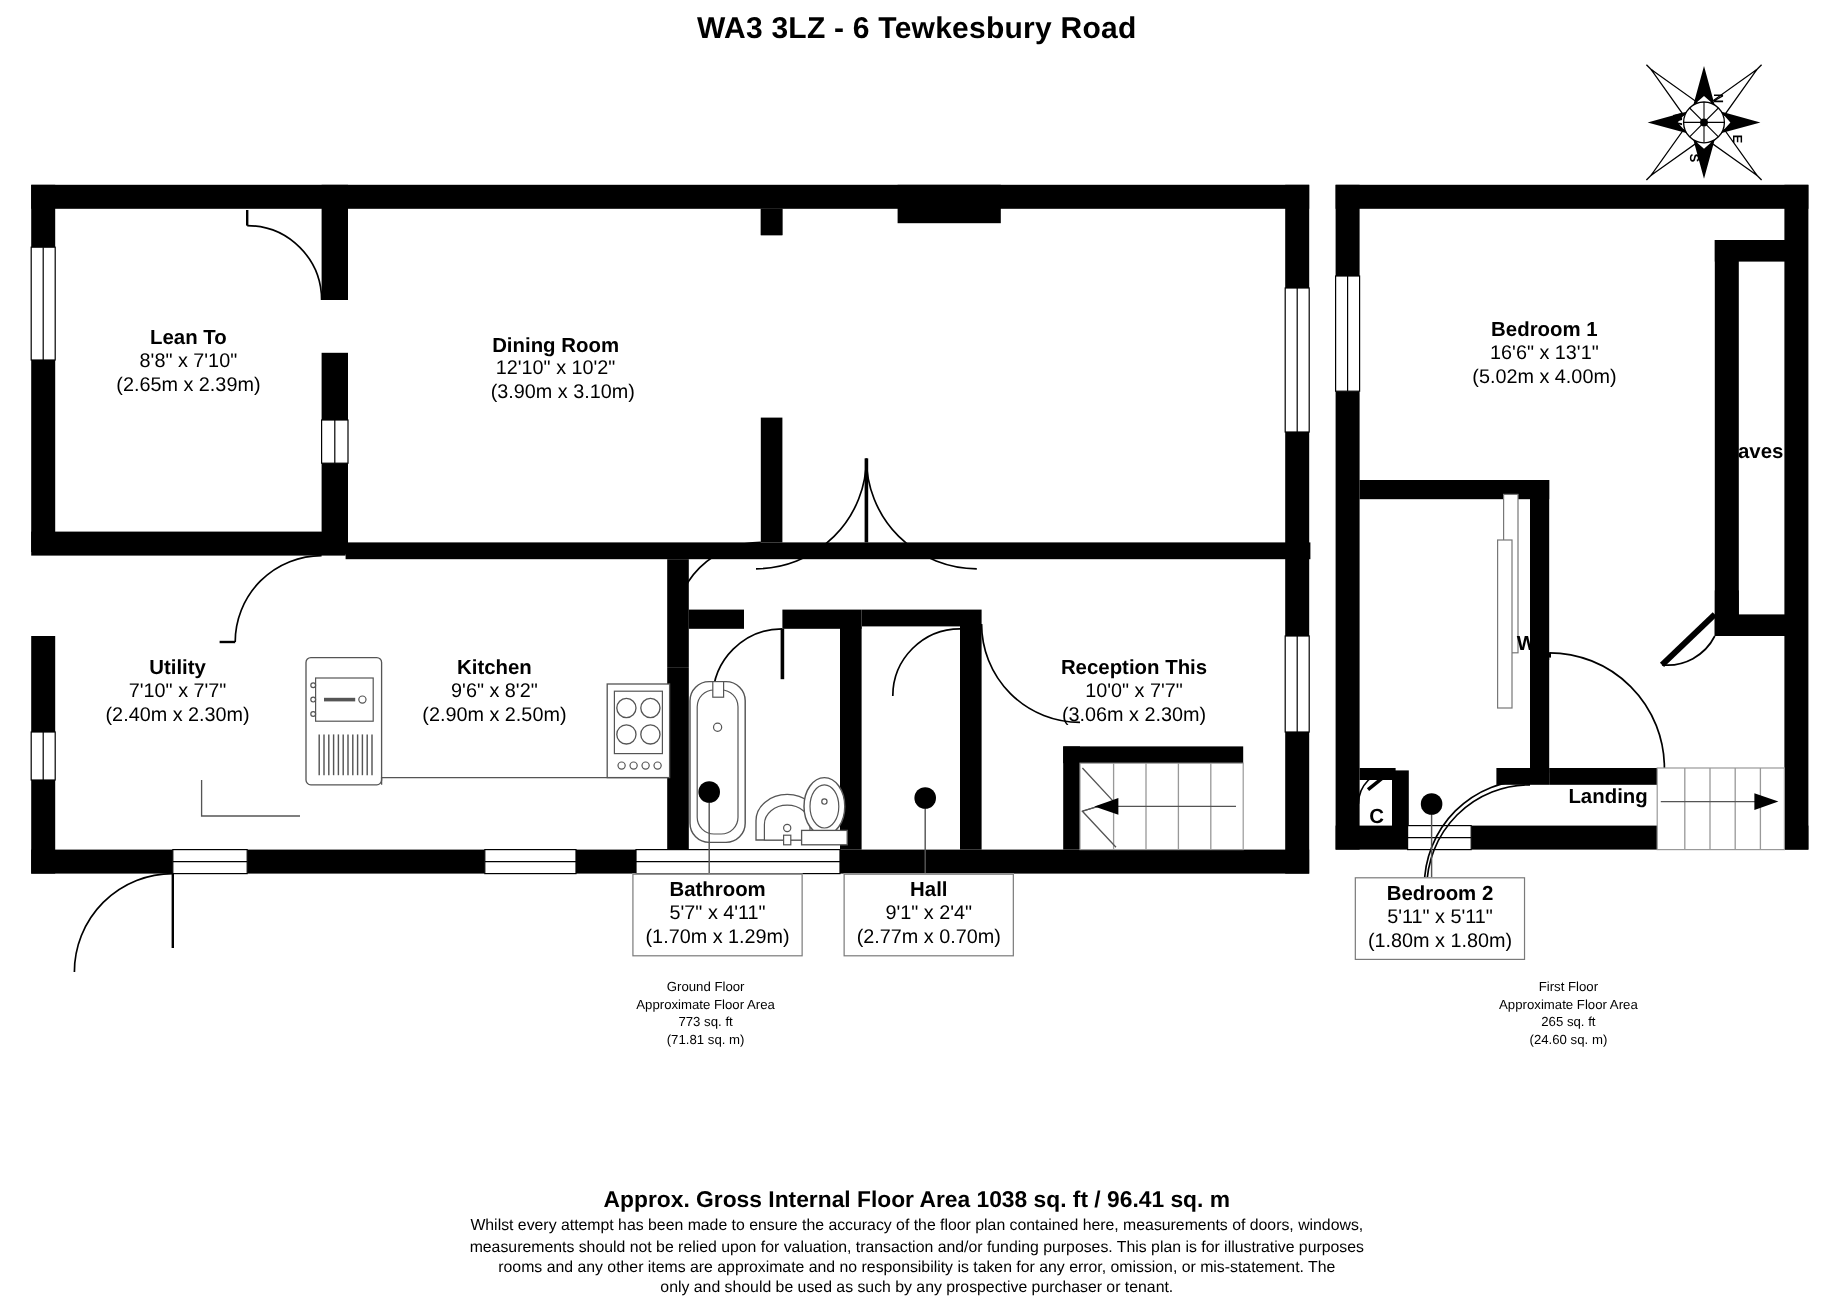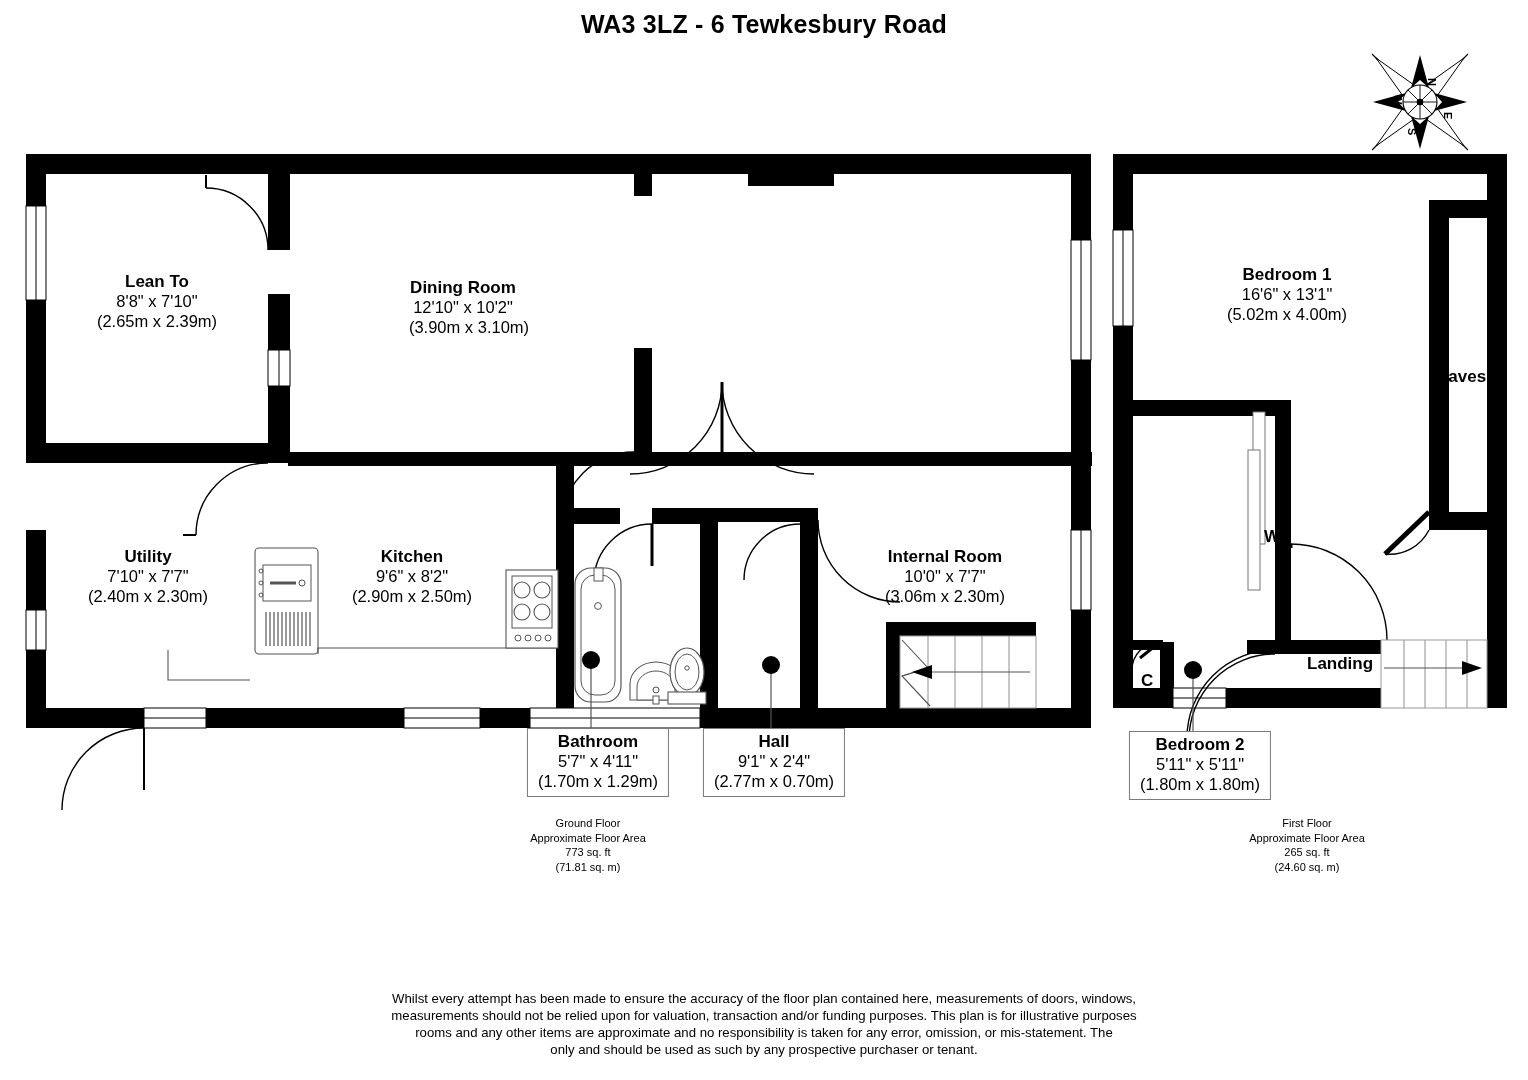--- a/index.html
+++ b/index.html
@@ -441,21 +441,21 @@
     <div class="txt room-dim" style="position:static;">(2.40m x 2.30m)</div>
   </div>
 
   <div class="room-block" style="left:412px; top:547px;">
     <div class="txt room-name" style="position:static;">Kitchen</div>
     <div class="txt room-dim" style="position:static;">9'6" x 8'2"</div>
     <div class="txt room-dim" style="position:static;">(2.90m x 2.50m)</div>
   </div>
 
   <div class="room-block" style="left:945px; top:547px;">
-    <div class="txt room-name" style="position:static;">Internal Room</div>
+    <div class="txt room-name" style="position:static;">Reception This</div>
     <div class="txt room-dim" style="position:static;">10'0" x 7'7"</div>
     <div class="txt room-dim" style="position:static;">(3.06m x 2.30m)</div>
   </div>
 
   <div class="room-block boxed" style="left:598px; top:728px;">
     <div class="txt room-name" style="position:static;">Bathroom</div>
     <div class="txt room-dim" style="position:static;">5'7" x 4'11"</div>
     <div class="txt room-dim" style="position:static;">(1.70m x 1.29m)</div>
   </div>
 
@@ -490,19 +490,20 @@
   <div class="txt small-label" style="left:1141px; top:671px;">C</div>
 
   <div class="room-block" style="left:1307px; top:816px;">
     <div class="txt floor-area" style="position:static;">First Floor</div>
     <div class="txt floor-area" style="position:static;">Approximate Floor Area</div>
     <div class="txt floor-area" style="position:static;">265 sq. ft</div>
     <div class="txt floor-area" style="position:static;">(24.60 sq. m)</div>
   </div>
 
   <div class="room-block" style="left:764px; top:990px; width:780px;">
+    <div class="txt footer-head" style="position:static;">Approx. Gross Internal Floor Area 1038 sq. ft / 96.41 sq. m</div>
     <div class="txt footer-body" style="position:static;">Whilst every attempt has been made to ensure the accuracy of the floor plan contained here, measurements of doors, windows,</div>
     <div class="txt footer-body" style="position:static;">measurements should not be relied upon for valuation, transaction and/or funding purposes. This plan is for illustrative purposes</div>
     <div class="txt footer-body" style="position:static;">rooms and any other items are approximate and no responsibility is taken for any error, omission, or mis-statement. The</div>
     <div class="txt footer-body" style="position:static;">only and should be used as such by any prospective purchaser or tenant.</div>
   </div>
 
 </div>
 
 </body></html>

